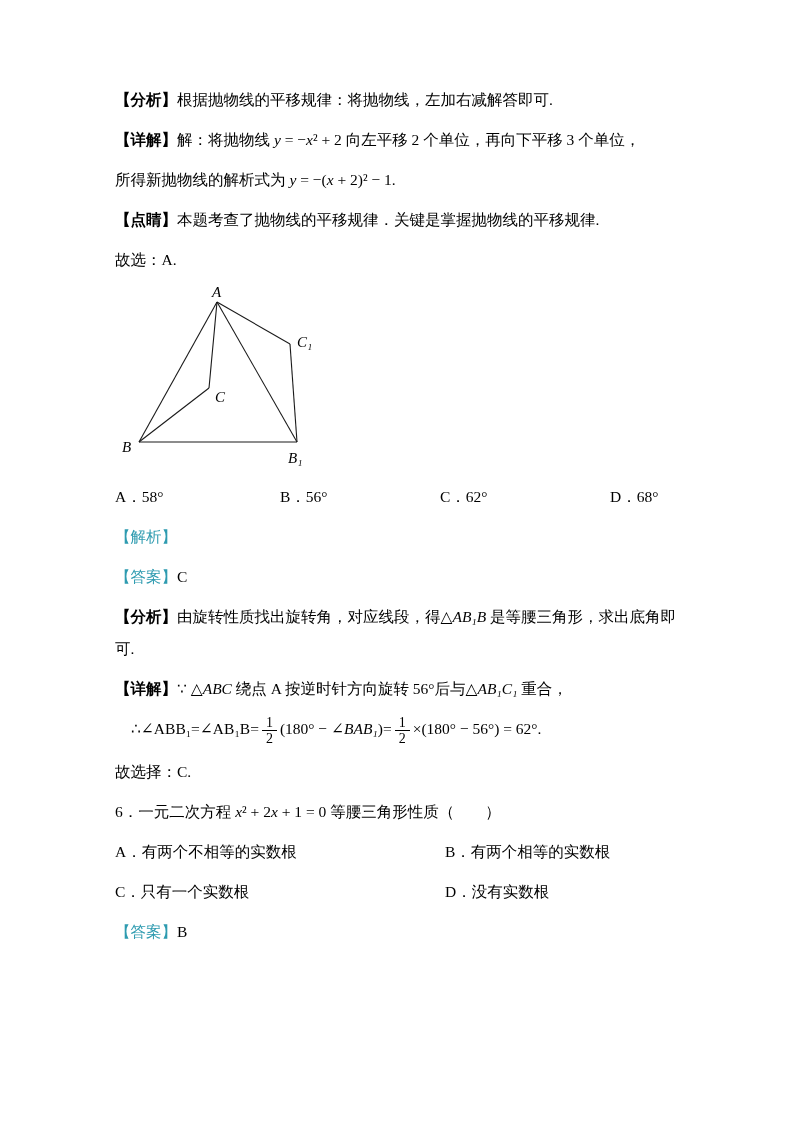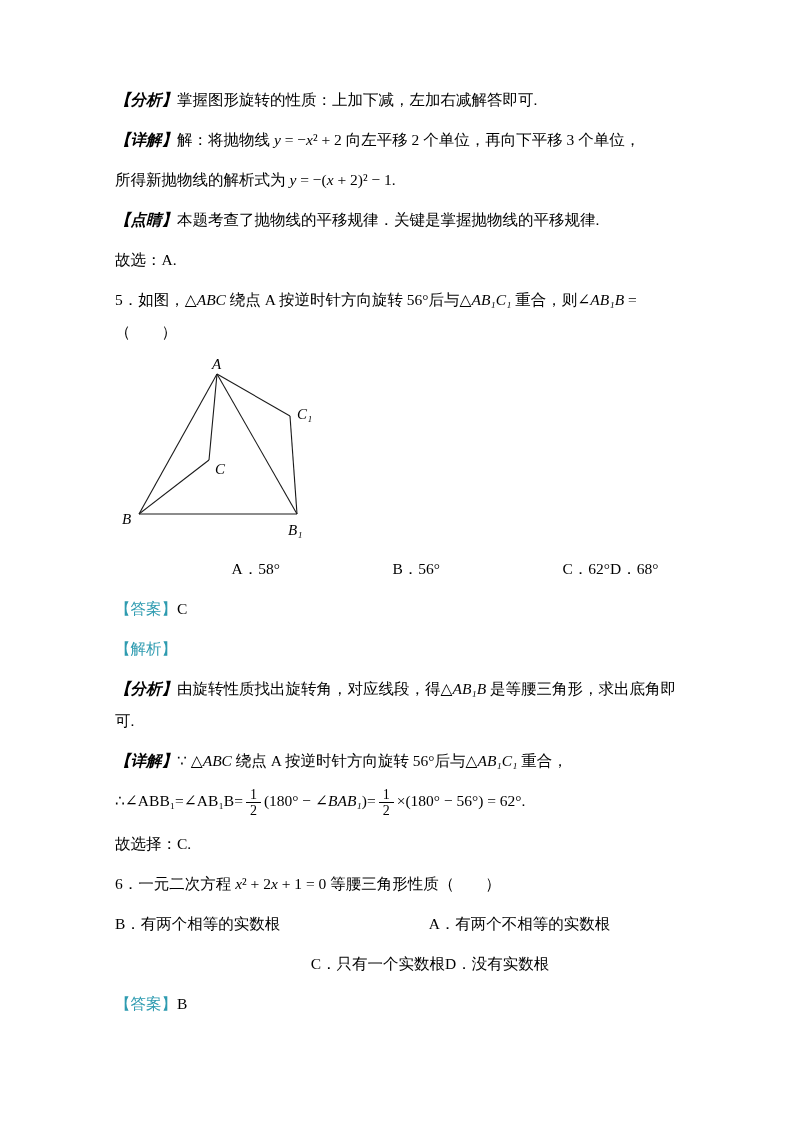--- a/index.html
+++ b/index.html
@@ -1,49 +1,48 @@
 <!DOCTYPE html>
 <html style="--teal: #2E9BB0;"><head>
 <meta charset="utf-8">
 <style>
   html,body{margin:0;padding:0;background:#ffffff;}
   .page{position:relative;width:793px;height:1122px;background:#fff;overflow:hidden;
         font-family:"Liberation Serif","DejaVu Serif",serif;font-size:15.5px;color:#000;}
   .content{position:absolute;left:115px;top:84px;width:566px;}
   .para{line-height:32px;margin:0 0 8px 0;}
   .para .run{white-space:pre-wrap;}
-  .run.b{font-weight:bold;font-style:italic;}
+  .run.b{font-weight:bold;}
   .run.t{color:var(--teal,#2E9BB0);}
   .run.i{font-style:italic;font-family:"Liberation Serif","DejaVu Serif",serif;}
   .frac{display:inline-block;vertical-align:middle;text-align:center;line-height:1.1;
         margin:0 3px;font-size:14px;}
   .frac .num{display:block;padding:0 4px;border-bottom:1px solid #000;}
   .frac .den{display:block;padding:0 4px;}
-  .formula{margin:6px 0 10px 0;}
+  .formula{margin:6px 0 10px 16px;}
   .figure-wrap{margin:4px 0 8px 2px;}
   .opt-row{display:flex;line-height:32px;margin:0 0 8px 0;}
-  .opt{flex:0 0 auto;text-align:right;}
+  .opt{flex:0 0 auto;}
   .w5-1{width:165px}.w5-2{width:160px}.w5-3{width:170px}
   .w6-1{width:330px}
   svg text{font-family:"Liberation Serif","DejaVu Serif",serif;font-style:italic;
            font-size:15px;fill:#000;}
 </style>
 </head>
 <body>
 
 <div class="page">
   <div class="content">
 
-    <p class="para"><span class="run b">【分析】</span><span class="run n">掌握图形旋转的性质：上加下减，左加右减解答即可.</span></p>
+    <p class="para"><span class="run b">【分析】</span><span class="run n">根据抛物线的平移规律：将抛物线，左加右减解答即可.</span></p>
     <p class="para"><span class="run b">【详解】</span><span class="run n">解：将抛物线 </span><span class="run i">y</span><span class="run n"> = −</span><span class="run i">x</span><span class="run n">² + 2</span><span class="run n"> 向左平移 2 个单位，再向下平移 3 个单位，</span></p>
     <p class="para"><span class="run n">所得新抛物线的解析式为 </span><span class="run i">y</span><span class="run n"> = −(</span><span class="run i">x</span><span class="run n"> + 2)² − 1</span><span class="run n">.</span></p>
     <p class="para"><span class="run b">【点睛】</span><span class="run n">本题考查了抛物线的平移规律．关键是掌握抛物线的平移规律.</span></p>
     <p class="para"><span class="run n">故选：A.</span></p>
 
-    <p class="para"><span class="run n">5．如图，△</span><span class="run i">ABC</span><span class="run n"> 绕点 A 按逆时针方向旋转 56°后与△</span><span class="run i">AB₁C₁</span><span class="run n"> 重合，则∠</span><span class="run i">AB₁B</span><span class="run n"> =（　　）</span></p>
 
     <div class="figure-wrap">
       <svg width="235" height="185" viewBox="0 0 235 185" aria-hidden="false">
         <g stroke="#1a1a1a" stroke-width="1.1" fill="none">
           <line x1="100" y1="18" x2="22" y2="158"></line>
           <line x1="100" y1="18" x2="92" y2="104"></line>
           <line x1="92" y1="104" x2="22" y2="158"></line>
           <line x1="100" y1="18" x2="173" y2="60"></line>
           <line x1="100" y1="18" x2="180" y2="158"></line>
           <line x1="173" y1="60" x2="180" y2="158"></line>
@@ -57,32 +56,32 @@
       </svg>
     </div>
 
     <div class="opt-row">
       <span class="opt w5-1">A．58°</span>
       <span class="opt w5-2">B．56°</span>
       <span class="opt w5-3">C．62°</span>
       <span class="opt">D．68°</span>
     </div>
 
+    <p class="para"><span class="run t">【解析】</span></p>
     <p class="para"><span class="run t">【答案】</span><span class="run n">C</span></p>
-    <p class="para"><span class="run t">【解析】</span></p>
     <p class="para"><span class="run b">【分析】</span><span class="run n">由旋转性质找出旋转角，对应线段，得△</span><span class="run i">AB₁B</span><span class="run n"> 是等腰三角形，求出底角即可.</span></p>
     <p class="para"><span class="run b">【详解】</span><span class="run n">∵ △</span><span class="run i">ABC</span><span class="run n"> 绕点 A 按逆时针方向旋转 56°后与△</span><span class="run i">AB₁C₁</span><span class="run n"> 重合，</span></p>
     <p class="para formula"><span class="run n">∴∠ABB₁=∠AB₁B=</span><span class="frac"><span class="num">1</span><span class="den">2</span></span><span class="run n">(180° − ∠</span><span class="run i">BAB₁</span><span class="run n">)=</span><span class="frac"><span class="num">1</span><span class="den">2</span></span><span class="run n">×(180° − 56°) = 62°.</span></p>
     <p class="para"><span class="run n">故选择：C.</span></p>
 
     <p class="para"><span class="run n">6．一元二次方程 </span><span class="run i">x</span><span class="run n">² + 2</span><span class="run i">x</span><span class="run n"> + 1 = 0</span><span class="run n"> 等腰三角形性质（　　）</span></p>
 
     <div class="opt-row">
+      <span class="opt w6-1">A．有两个不相等的实数根</span>
       <span class="opt">B．有两个相等的实数根</span>
-      <span class="opt w6-1">A．有两个不相等的实数根</span>
     </div>
     <div class="opt-row">
       <span class="opt w6-1">C．只有一个实数根</span>
       <span class="opt">D．没有实数根</span>
     </div>
 
     <p class="para"><span class="run t">【答案】</span><span class="run n">B</span></p>
 
   </div>
 </div>

